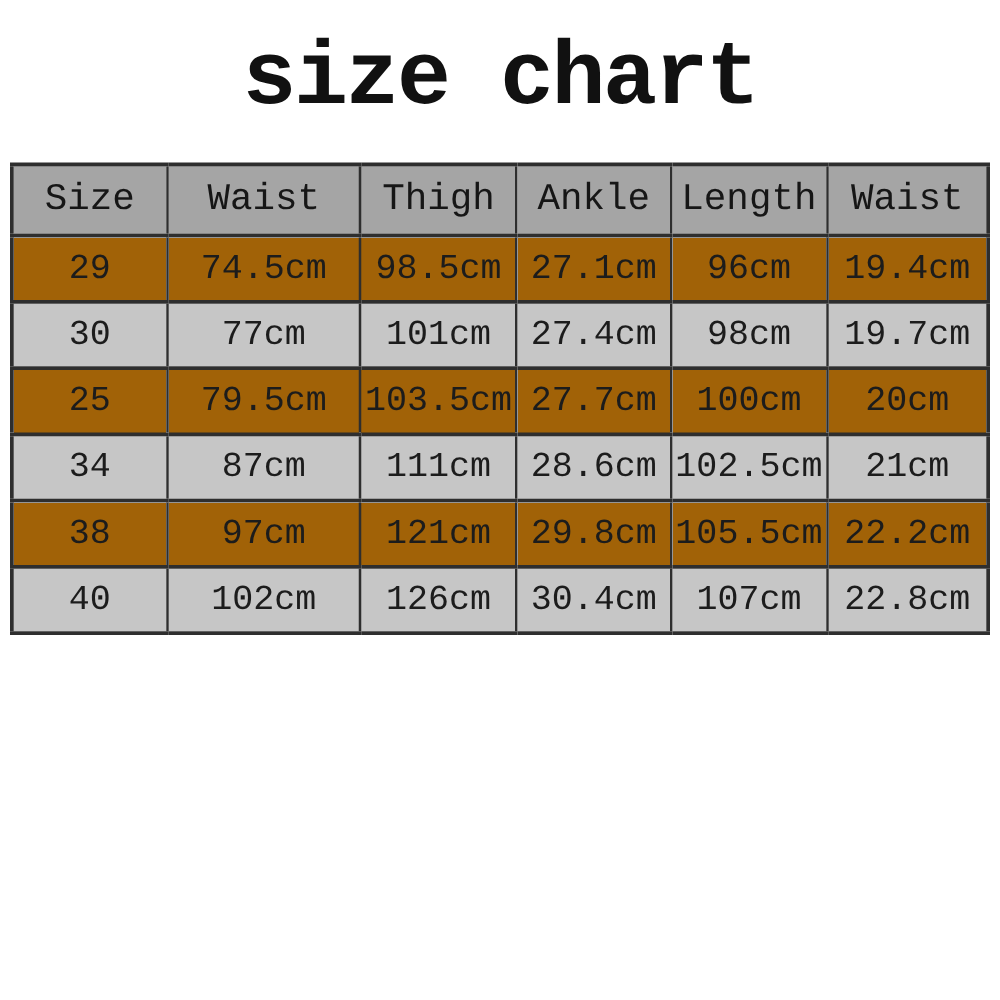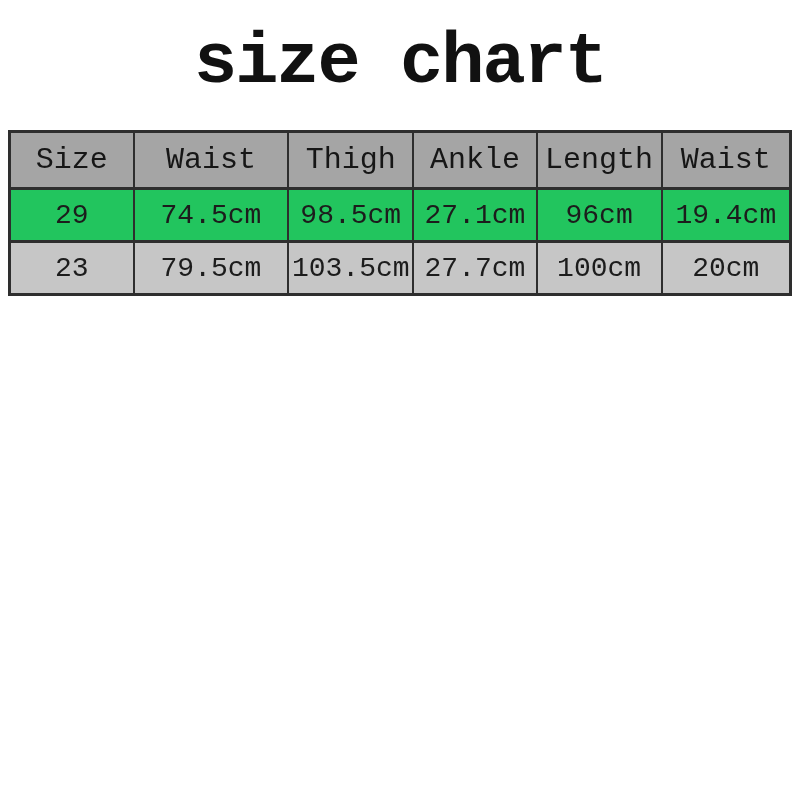--- a/index.html
+++ b/index.html
@@ -49,21 +49,21 @@
   table.size-table th {
     height: 54px;
     font-size: 30px;
     font-weight: normal;
     background: #a5a5a5;
     color: #161616;
   }
   table.size-table td {
     height: 50px;
     font-size: 28px;
-    background: #22c55e;
+    background: #a16207;
   }
   table.size-table tbody tr:nth-child(even) td {
     background: #c6c6c6;
   }
   
   .col-size   { width: 15.9%; }
   .col-waist  { width: 19.8%; }
   .col-hips   { width: 16.0%; }
   .col-thigh  { width: 15.8%; }
   .col-length { width: 16.0%; }
@@ -98,23 +98,55 @@
     <tbody>
       <tr>
         <td>29</td>
         <td>74.5cm</td>
         <td>98.5cm</td>
         <td>27.1cm</td>
         <td>96cm</td>
         <td>19.4cm</td>
       </tr>
       <tr>
-        <td>23</td>
+        <td>30</td>
+        <td>77cm</td>
+        <td>101cm</td>
+        <td>27.4cm</td>
+        <td>98cm</td>
+        <td>19.7cm</td>
+      </tr>
+      <tr>
+        <td>25</td>
         <td>79.5cm</td>
         <td>103.5cm</td>
         <td>27.7cm</td>
         <td>100cm</td>
         <td>20cm</td>
+      </tr>
+      <tr>
+        <td>34</td>
+        <td>87cm</td>
+        <td>111cm</td>
+        <td>28.6cm</td>
+        <td>102.5cm</td>
+        <td>21cm</td>
+      </tr>
+      <tr>
+        <td>38</td>
+        <td>97cm</td>
+        <td>121cm</td>
+        <td>29.8cm</td>
+        <td>105.5cm</td>
+        <td>22.2cm</td>
+      </tr>
+      <tr>
+        <td>40</td>
+        <td>102cm</td>
+        <td>126cm</td>
+        <td>30.4cm</td>
+        <td>107cm</td>
+        <td>22.8cm</td>
       </tr>
     </tbody>
   </table>
 
 </div>
 
 </body></html>

